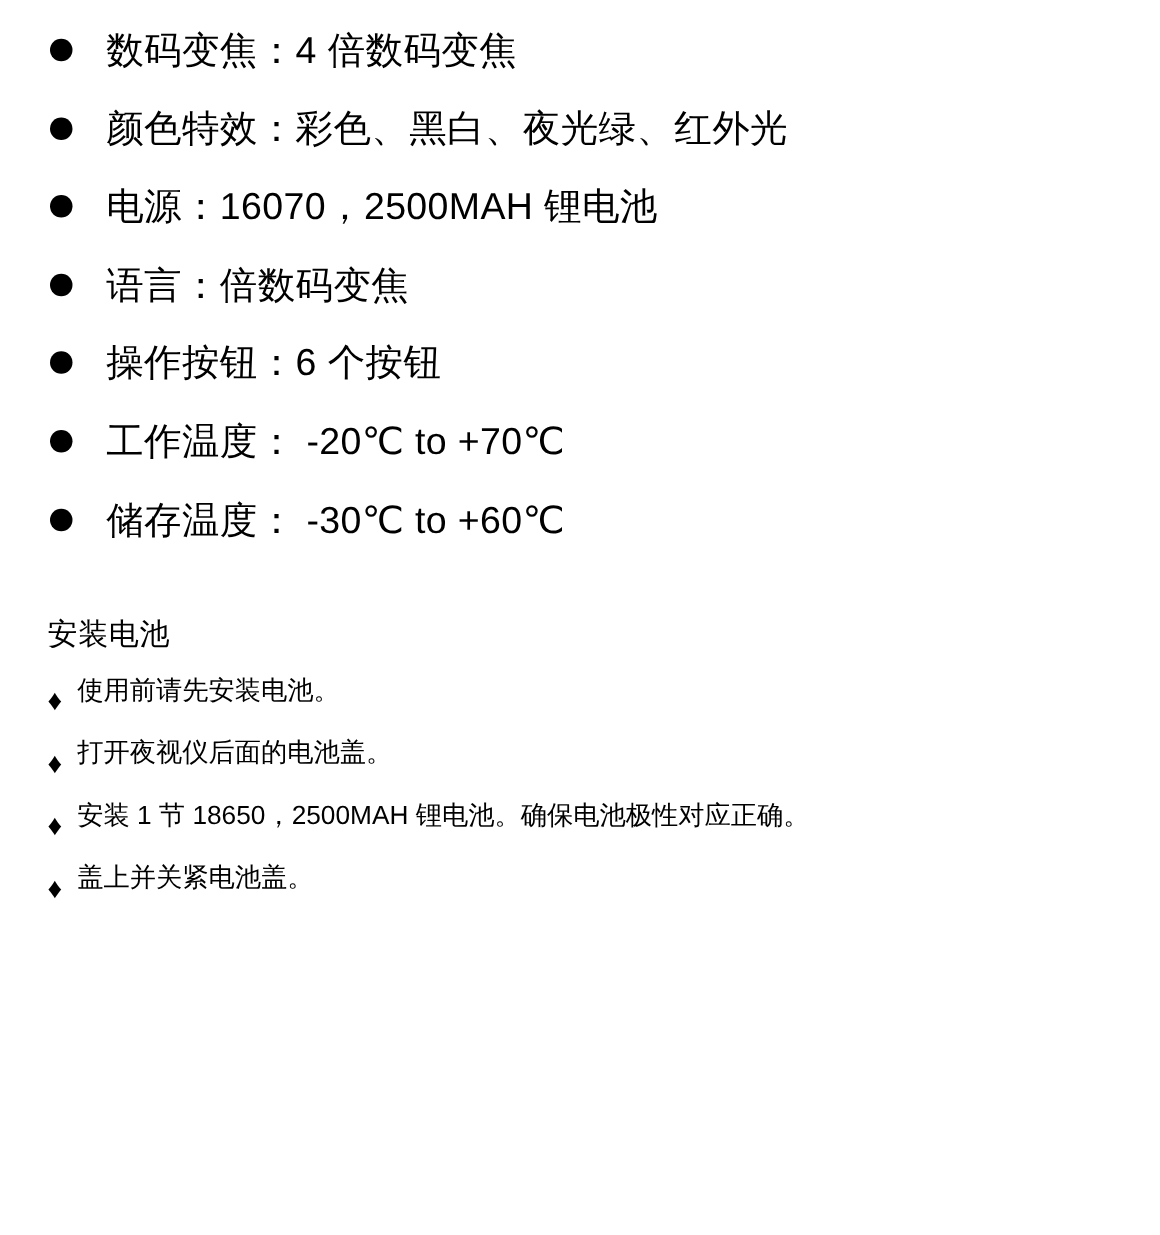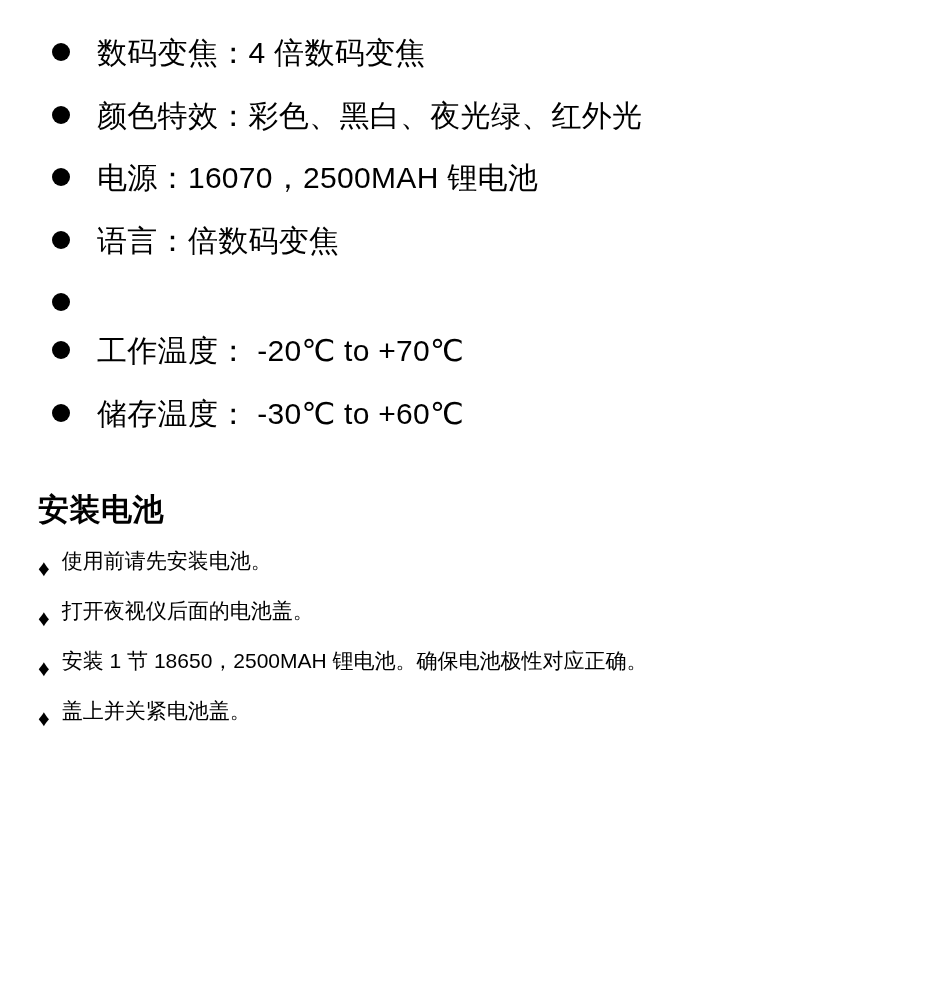--- a/index.html
+++ b/index.html
@@ -18,21 +18,21 @@
     width: 928px;
     height: 988px;
     position: relative;
     padding: 0;
     box-sizing: border-box;
   }
 
   
   .spec-list {
     list-style: none;
-    margin: 16px;
+    margin: 4px;
     padding: 14px 0 0 0;
   }
   .spec-item {
     display: flex;
     align-items: flex-start;
     margin: 0 0 17px 0;
     padding: 0;
   }
   .spec-bullet {
     flex: 0 0 auto;
@@ -46,22 +46,22 @@
   }
   .spec-text {
     font-size: 30px;
     line-height: 1.52;
     letter-spacing: 0.3px;
     max-width: 855px;
   }
 
   
   .section-heading {
-    font-size: 31px;
-    font-weight: bold;
+    font-size: 24px;
+    font-weight: normal;
     margin: 52px 14px 14px 38px;
     letter-spacing: 0.5px;
   }
 
   
   .diamond-list {
     list-style: none;
     margin: 0;
     padding: 0;
   }
@@ -106,20 +106,21 @@
     <li class="spec-item">
       <span class="spec-bullet"></span>
       <span class="spec-text">电源：16070，2500MAH 锂电池</span>
     </li>
     <li class="spec-item">
       <span class="spec-bullet"></span>
       <span class="spec-text">语言：倍数码变焦</span>
     </li>
     <li class="spec-item">
       <span class="spec-bullet"></span>
+      <span class="spec-text">操作按钮：6 个按钮</span>
     </li>
     <li class="spec-item">
       <span class="spec-bullet"></span>
       <span class="spec-text">工作温度： -20℃ to +70℃</span>
     </li>
     <li class="spec-item">
       <span class="spec-bullet"></span>
       <span class="spec-text">储存温度： -30℃ to +60℃</span>
     </li>
   </ul>

